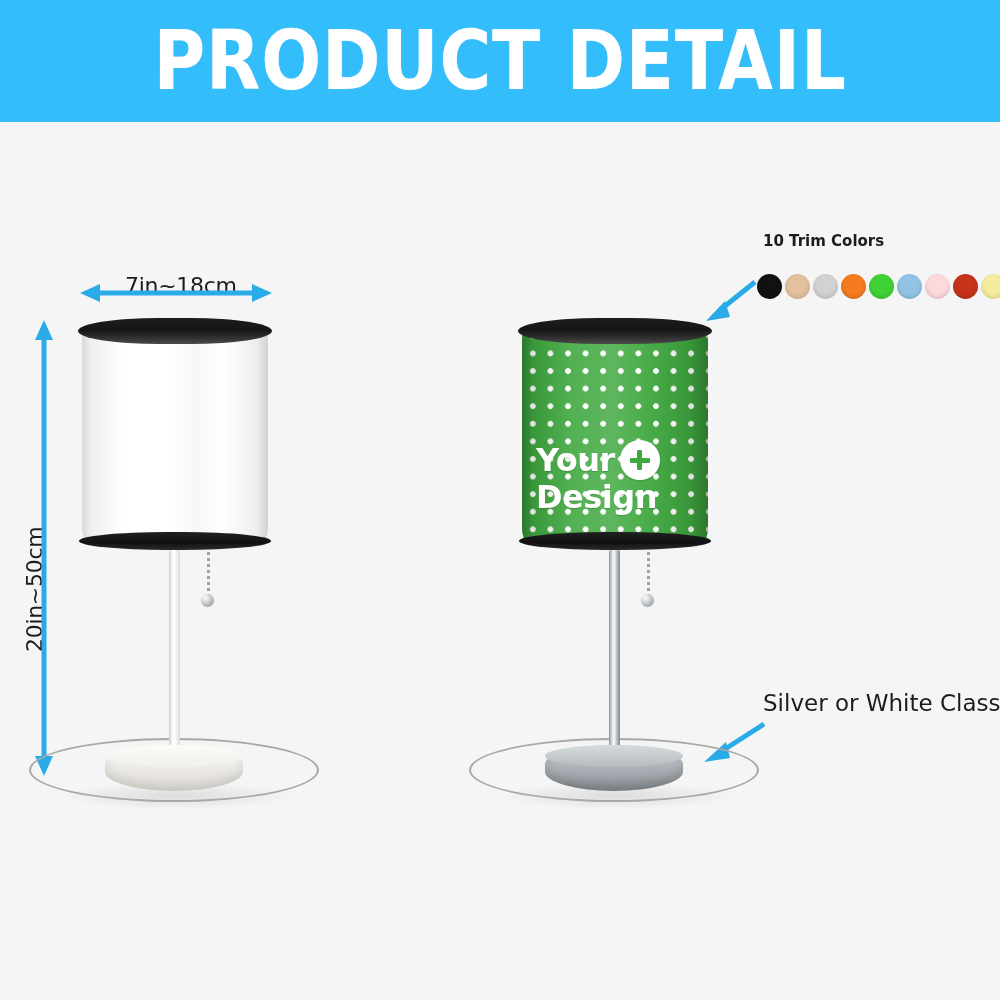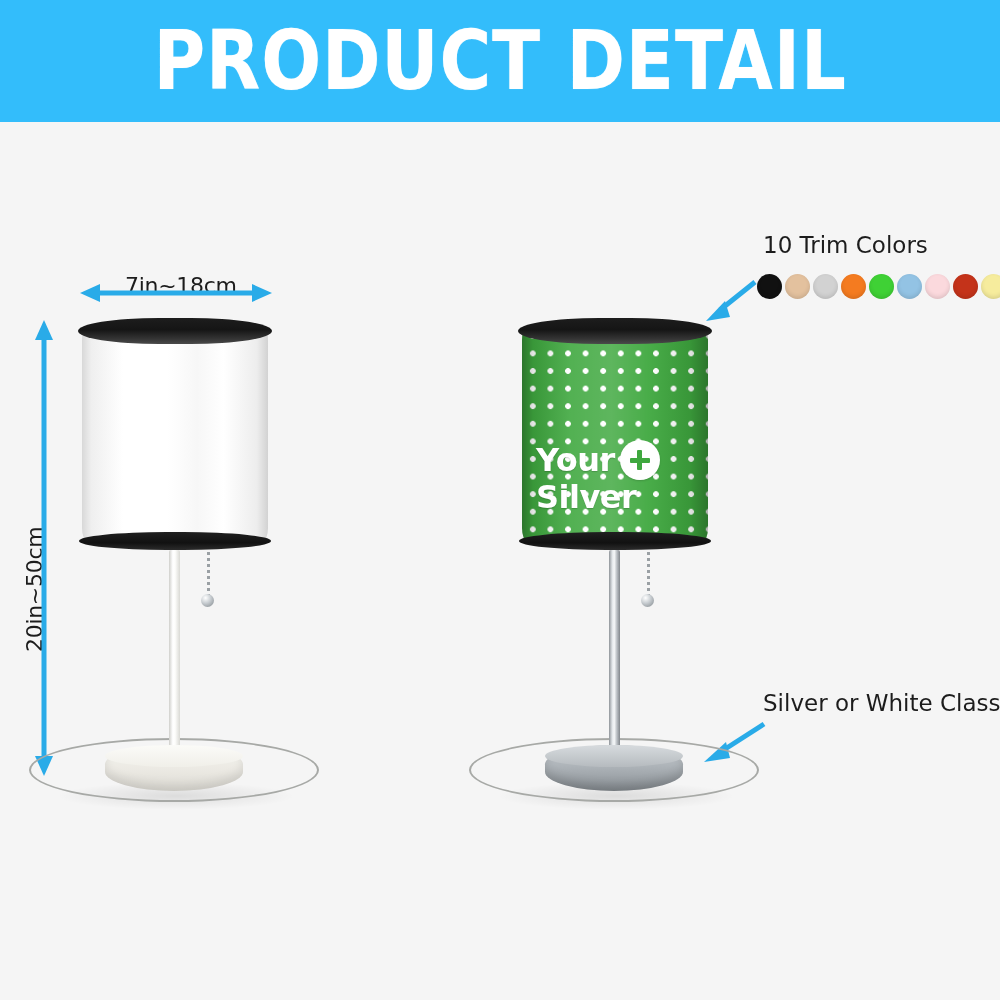--- a/index.html
+++ b/index.html
@@ -244,21 +244,21 @@
     color: #1c1c1c;
     white-space: nowrap;
   }
   #width-label { font-size: 22px; letter-spacing: -0.3px; }
   #height-label {
     font-size: 22px;
     letter-spacing: -0.3px;
     transform: rotate(-90deg);
     transform-origin: left top;
   }
-  #trim-colors-label { font-size: 23px; letter-spacing: 0; }
+  #trim-colors-label { font-size: 15px; letter-spacing: 0; font-weight: bold; }
   #base-caption-label { font-size: 23px; letter-spacing: 0; }
 
   .arrow-svg { position: absolute; overflow: visible; }
 
   
   .swatch-grid {
     position: absolute;
     display: flex;
     flex-wrap: wrap;
     width: 253px;
@@ -318,21 +318,21 @@
       <div class="shade-body"></div>
       <div class="trim-top"></div>
       <div class="trim-bottom"></div>
 
       <div class="design-logo" style="left:14px; top:122px;">
         <div class="design-row">
           <span class="design-word">Your</span>
           <span class="plus-badge"></span>
         </div>
         <div class="design-row" style="margin-top:2px;">
-          <span class="design-word">Silver</span>
+          <span class="design-word">Design</span>
         </div>
       </div>
     </div>
   </div>
 
   <div class="anno-label" id="width-label" style="left:125px; top:132px;margin-top:19px;">7in~18cm</div>
 
   <svg class="arrow-svg" style="left:80px; top:160px;" width="192" height="22" viewBox="0 0 192 22">
     <line x1="16" y1="11" x2="176" y2="11" stroke="#29abe8" stroke-width="5"></line>
     <polygon points="0,11 20,2 20,20" fill="#29abe8"></polygon>

